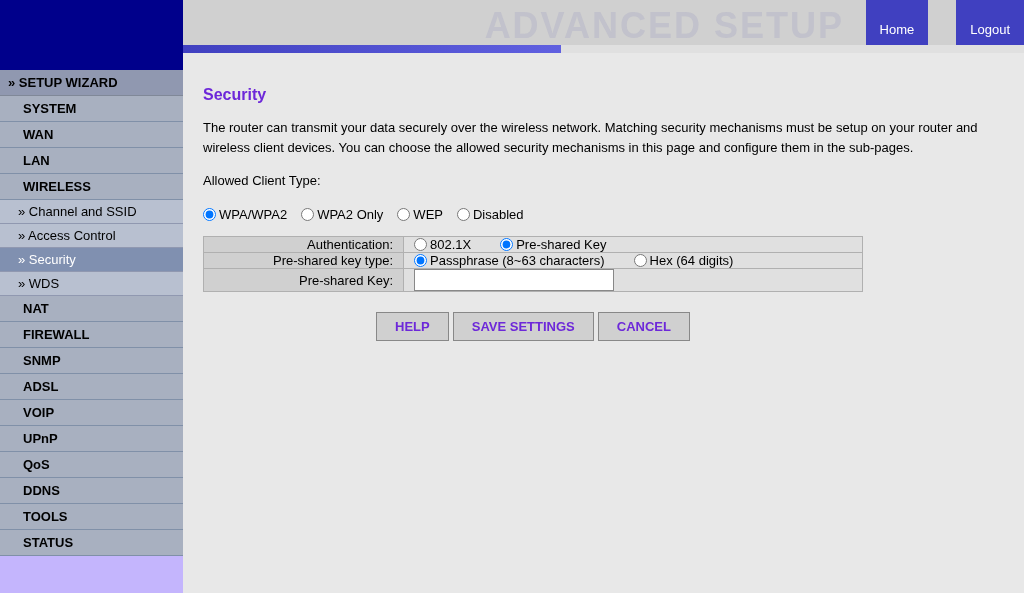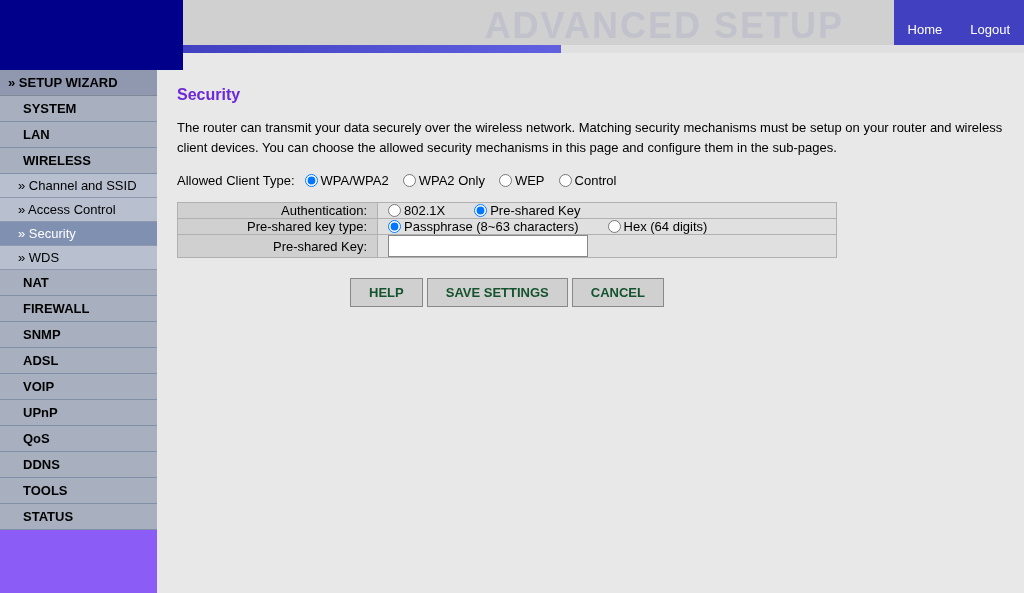--- a/index.html
+++ b/index.html
@@ -38,20 +38,21 @@
       letter-spacing: 2px;
       white-space: nowrap;
     }
     #nav-bar {
       position: absolute;
       right: 0;
       top: 0;
       display: flex;
       align-items: center;
       height: 58px;
+      gap: 28px;
     }
     .nav-btn {
       background: #4040c0;
       color: white;
       border: none;
       padding: 6px 14px;
       cursor: pointer;
       font-size: 13px;
       display: flex;
       align-items: center;
@@ -83,22 +84,22 @@
       display: flex;
       position: absolute;
       top: 70px;
       left: 0;
       width: 1024px;
       height: 523px;
     }
 
     
     #sidebar {
-      width: 157px;
-      background: #8b5cf6;
+      width: 183px;
+      background: #c4b5fd;
       height: 523px;
       flex-shrink: 0;
     }
     .sidebar-section {
       padding: 5px 23px;
       font-weight: bold;
       font-size: 13px;
       color: #000;
       cursor: pointer;
       background: #a8b0c0;
@@ -145,24 +146,25 @@
       margin-bottom: 16px;
       line-height: 1.5;
     }
 
     
     #form-area {
       background: #e8e8e8;
     }
     .allowed-client-row {
       display: flex;
-      align-items: center;
-      gap: 10px;
+      align-items: flex-start;
+      gap: 19px;
       margin-bottom: 14px;
       font-size: 13px;
+      flex-direction: column;
     }
     .allowed-client-row label { font-weight: normal; }
     .radio-group {
       display: flex;
       align-items: center;
       gap: 14px;
     }
     .radio-option {
       display: flex;
       align-items: center;
@@ -216,21 +218,21 @@
       justify-content: center;
       width: 660px;
     }
     .action-btn {
       padding: 6px 18px;
       font-size: 13px;
       font-weight: bold;
       border: 1px solid #888;
       background: #d0d0d0;
       cursor: pointer;
-      color: #14532d;
+      color: #6d28d9;
     }
 
     
     .psk-input {
       width: 200px;
       height: 22px;
       border: 1px solid #888;
       background: white;
       padding: 2px 4px;
       font-size: 13px;
@@ -252,20 +254,21 @@
     <div id="progress-bar"></div>
   </div>
   <div id="header-bottom"></div>
 </div>
 
 <div id="layout">
 
   <div id="sidebar">
     <div class="sidebar-header">» SETUP WIZARD</div>
     <div class="sidebar-section">SYSTEM</div>
+    <div class="sidebar-section">WAN</div>
     <div class="sidebar-section">LAN</div>
     <div class="sidebar-section">WIRELESS</div>
     <div class="sidebar-item">» Channel and SSID</div>
     <div class="sidebar-item">» Access Control</div>
     <div class="sidebar-item active">» Security</div>
     <div class="sidebar-item">» WDS</div>
     <div class="sidebar-section">NAT</div>
     <div class="sidebar-section">FIREWALL</div>
     <div class="sidebar-section">SNMP</div>
     <div class="sidebar-section">ADSL</div>
@@ -293,21 +296,21 @@
           <label class="radio-option">
             <input type="radio" name="client_type" value="wpa2_only" style="">
             <span>WPA2 Only</span>
           </label>
           <label class="radio-option">
             <input type="radio" name="client_type" value="wep" style="">
             <span>WEP</span>
           </label>
           <label class="radio-option">
             <input type="radio" name="client_type" value="disabled" style="">
-            <span>Control</span>
+            <span>Disabled</span>
           </label>
         </div>
       </div>
 
       <table id="settings-table">
         <tbody>
             <tr>
           <td class="label-cell">Authentication:</td>
           <td class="value-cell">
             <div class="radio-inline">

